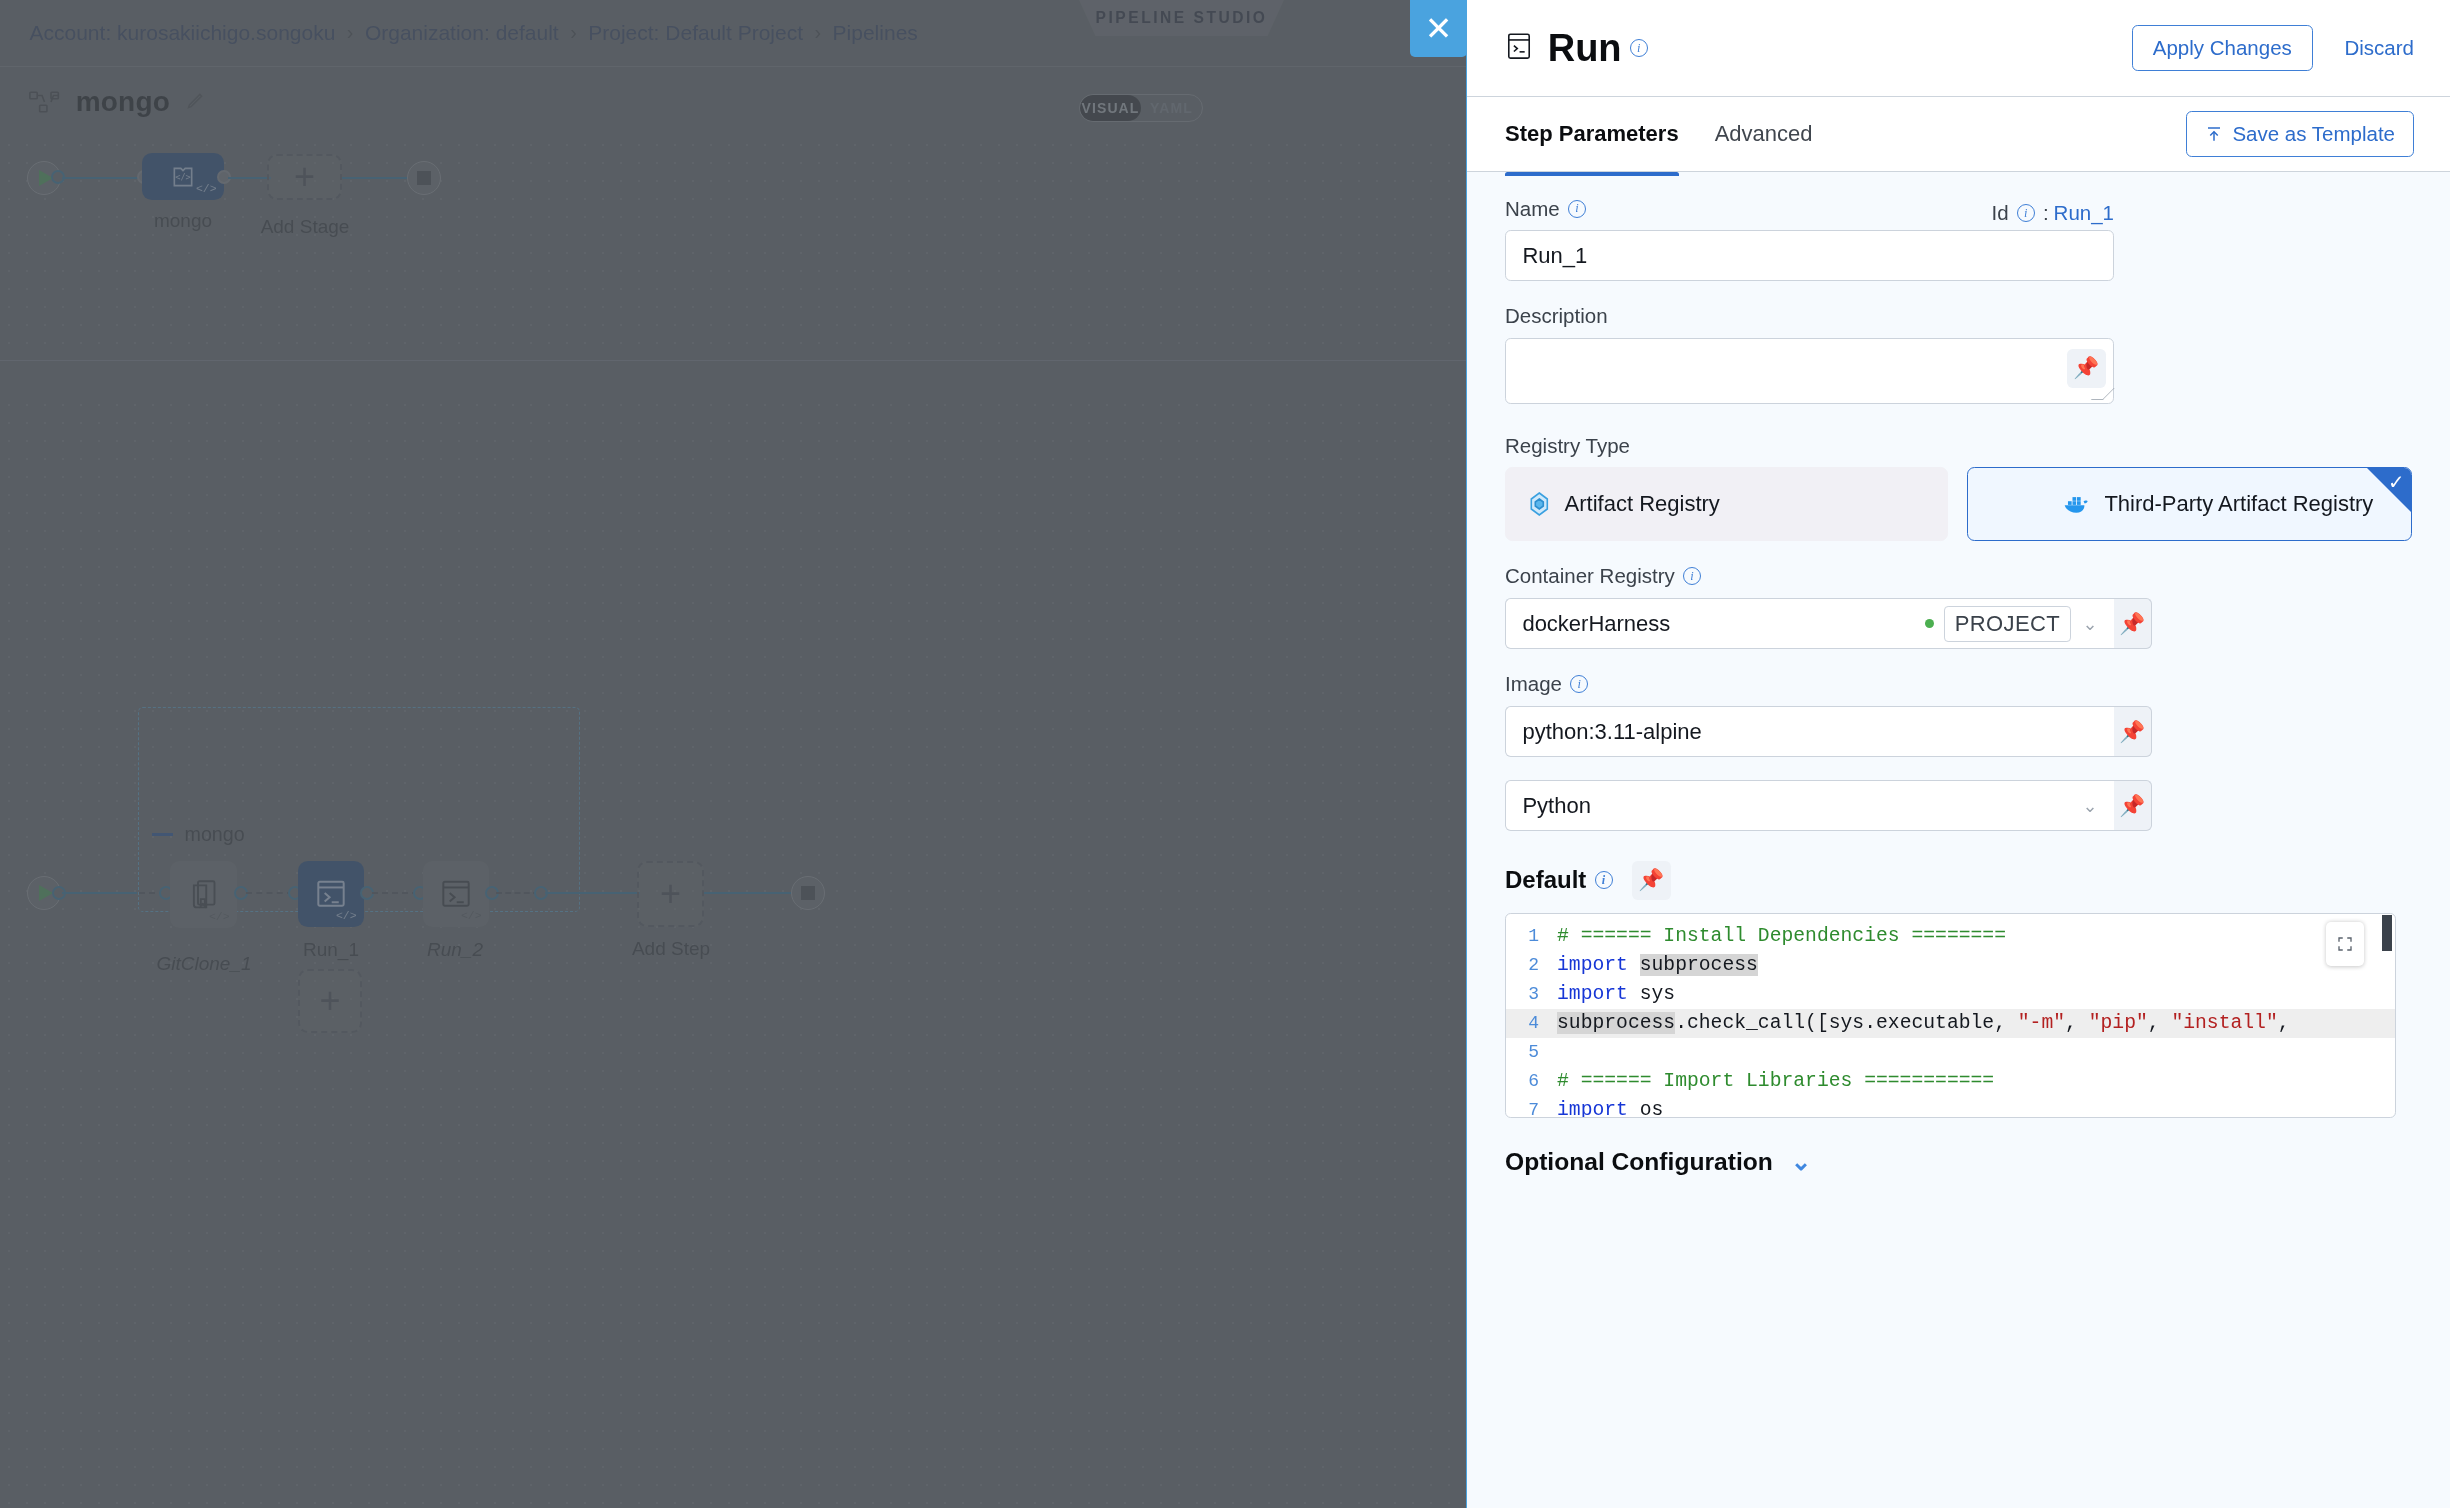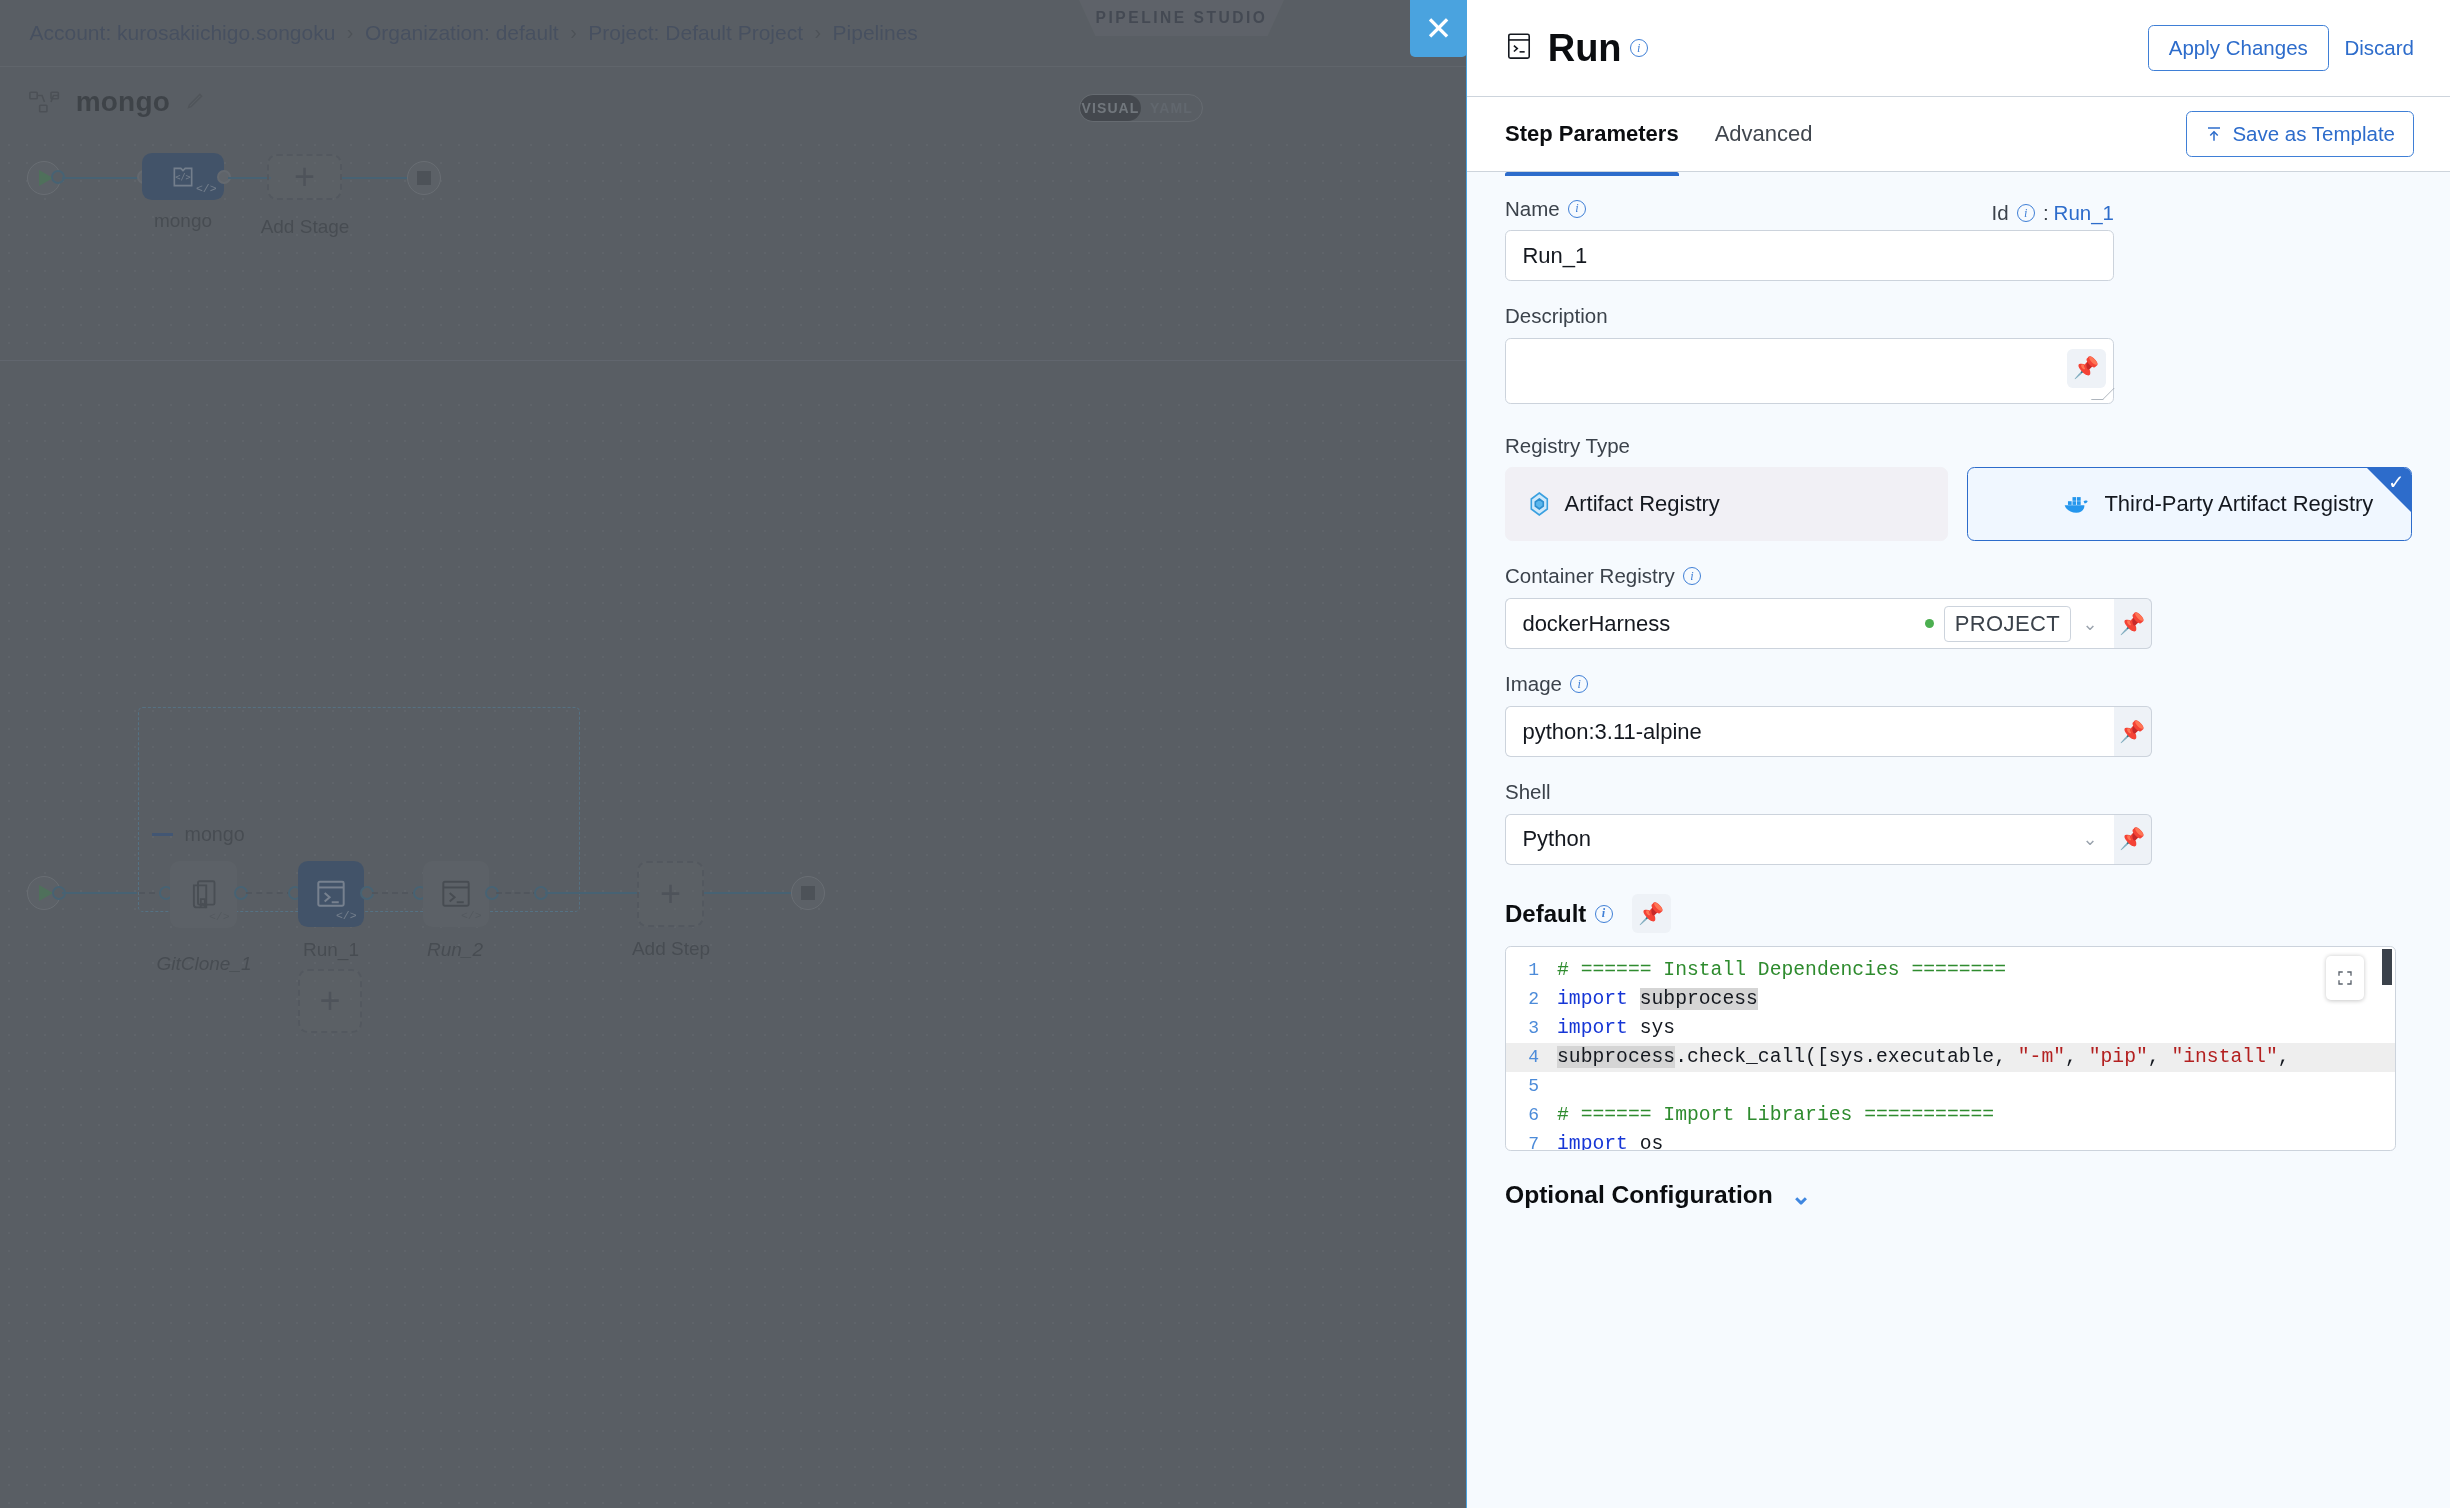--- a/index.html
+++ b/index.html
@@ -181,21 +181,21 @@
     display: inline-flex; align-items: center; justify-content: center;
     width: 18px; height: 18px; border: 1.3px solid #3f7fd6; border-radius: 50%;
     color: #3f7fd6; font-size: 12.3px; font-family: "Liberation Serif", serif;
     font-style: italic; margin-left: 8.2px; flex: 0 0 auto;
   }
   .spacer { flex: 1 1 auto; }
   .btn-outline {
     border: 1.3px solid #3f7fd6; border-radius: 5.7px; color: #2d6ccb;
     font-size: 20.5px; padding: 9.8px 19.7px; background: #fff; white-space: nowrap;
   }
-  .btn-link { color: #2d6ccb; font-size: 20.5px; margin-left: 16px; }
+  .btn-link { color: #2d6ccb; font-size: 20.5px; margin-left: 32px; }
 
   .panel-tabs {
     height: 75px; background: #fff; display: flex; align-items: center;
     padding: 0 36px 0 38px; border-bottom: 0.8px solid #cdd4dc;
     flex: 0 0 auto; position: relative;
   }
   .ptab { font-size: 22px; color: #40464e; margin-right: 36px; position: relative; height: 84px; display:flex; align-items:center;}
   .ptab.active { color: #0b0d10; font-weight: bold; }
   .ptab.active::after {
     content: ""; position: absolute; left: 0; right: 0; bottom: 0;
@@ -618,21 +618,20 @@
 
     <div class="fld-label">
       <span>Image</span>
       <span class="info-i">i</span>
     </div>
     <div style="display:flex; align-items:center; margin-bottom:23px;">
       <div class="input" style="border-radius:5.7px 0 0 5.7px; border-right:none;">python:3.11-alpine</div>
       <div class="pin-attached">📌</div>
     </div>
 
-    <div class="fld-label">Shell</div>
     <div style="display:flex; align-items:center; margin-bottom:29.5px;">
       <div class="sel-field">
         <span style="flex:1 1 auto;">Python</span>
         <span class="caret">⌄</span>
       </div>
       <div class="pin-attached">📌</div>
     </div>
 
     <div class="cmd-head">
       <span class="cmd-title">

